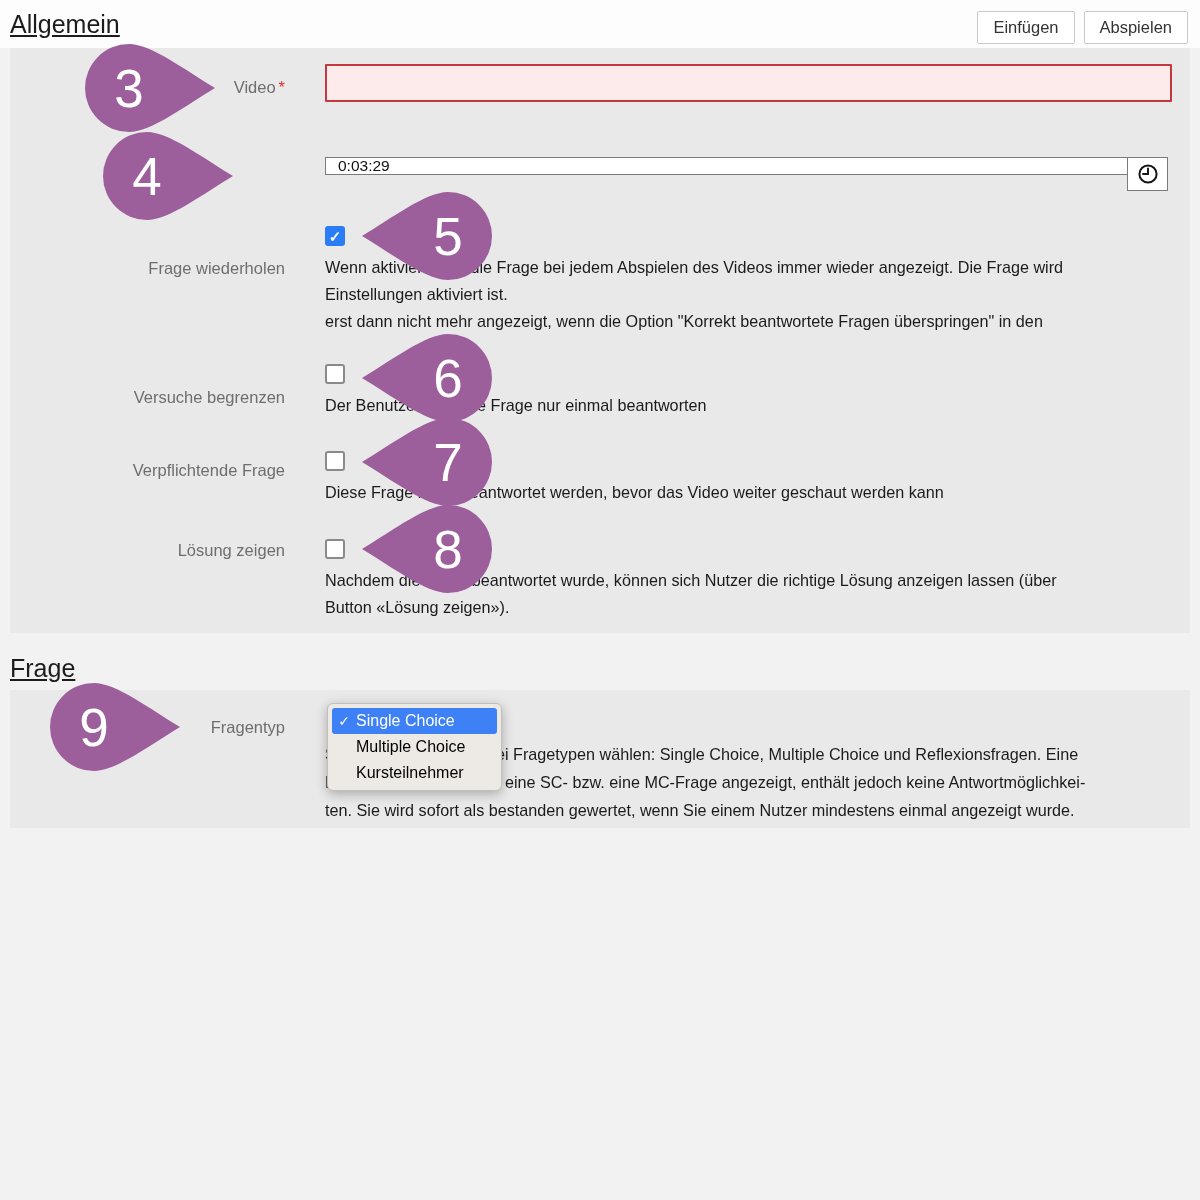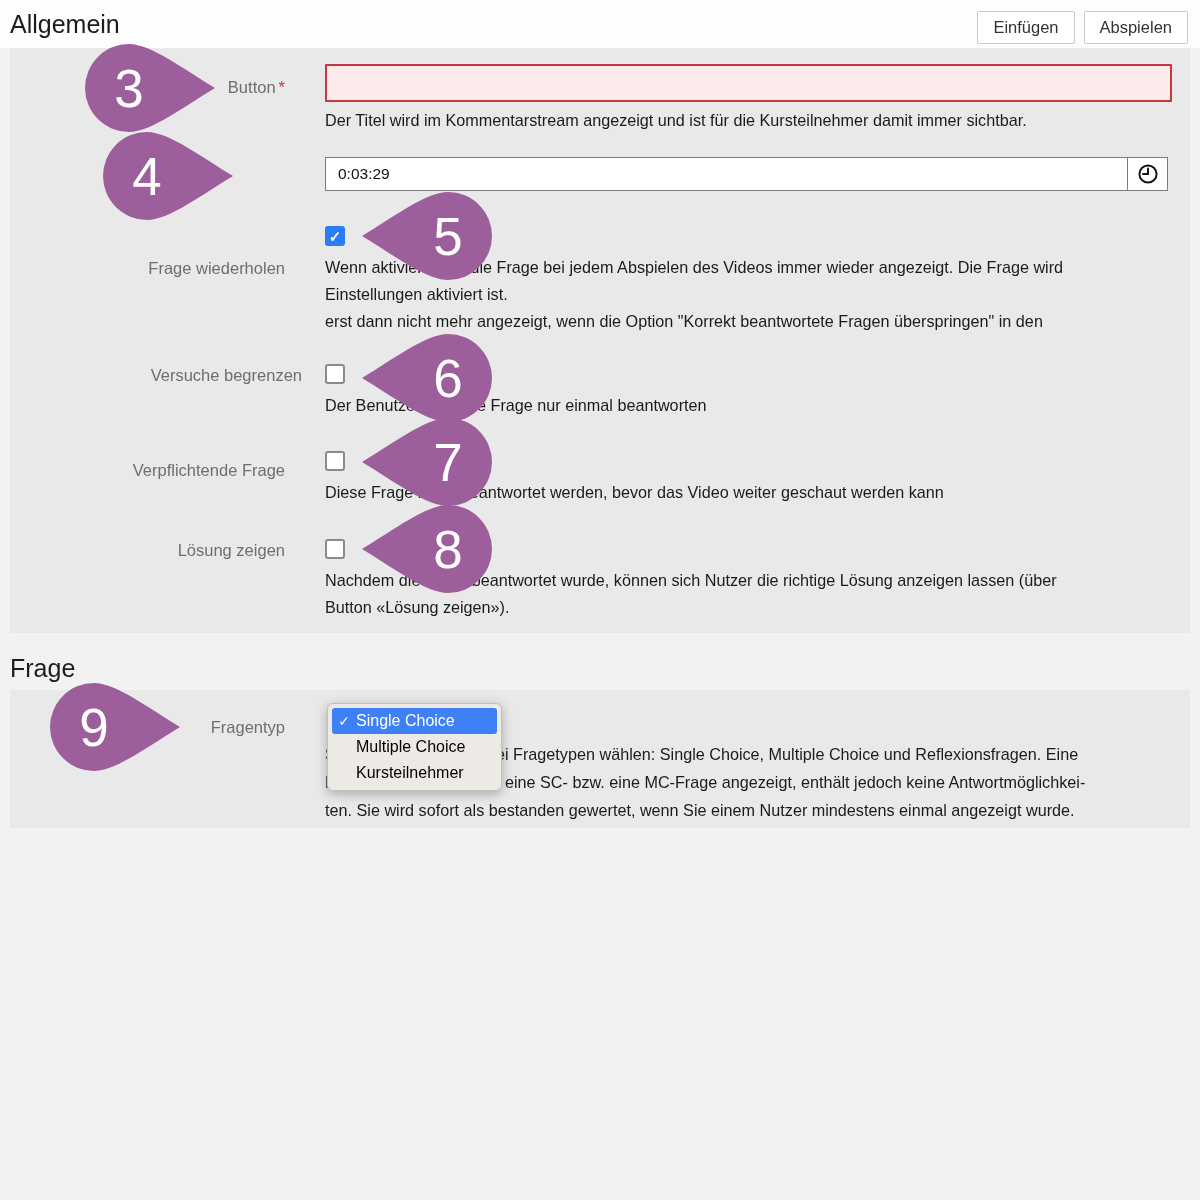--- a/index.html
+++ b/index.html
@@ -7,21 +7,21 @@
   body {
     font-family:"Liberation Sans", sans-serif;
     background:#f2f2f2;
     color:#1a1a1a;
     position:relative;
     overflow:hidden;
   }
   #page { position:absolute; inset:0; }
 
   .header-bar { position:absolute; left:0; top:0; width:1200px; height:48px; background:#fdfdfd; }
-  .page-heading { position:absolute; left:10px; font-size:25px; font-weight:400; color:#1c1c1c; }
+  .page-heading { position:absolute; left:10px; font-size:25px; font-weight:400; color:#1c1c1c;text-decoration:underline; }
   .heading-allgemein { top:10px; }
   .heading-frage { top:654px; }
 
   .toolbar { position:absolute; top:11px; right:12px; display:flex; gap:9px; }
   .btn {
     background:#ffffff; border:1px solid #c9c9c9; border-radius:2px;
     padding:6px 15px; font-size:16.5px; color:#333; font-family:inherit; cursor:pointer;
   }
 
   .panel { position:absolute; left:10px; width:1180px; background:#e9e9e9; }
@@ -45,21 +45,21 @@
   .titel-input {
     position:absolute; left:325px; top:64px; width:847px; height:38px;
     background:#fdeaea; border:2px solid #c4383f; border-radius:1px;
     font-family:inherit; font-size:16px; padding:0 8px; color:#1b1b1b; outline:none;
   }
 
   .zeit-group {
     position:absolute; left:325px; top:157px; width:843px; height:34px; display:flex;
   }
   .zeit-input {
-    flex:1; height:34px; background:#ffffff; border:1px solid #7b7b7b;
+    flex:1; height:18px; background:#ffffff; border:1px solid #7b7b7b;
     font-family:inherit; font-size:15.5px; padding:0 12px; color:#111; outline:none;
   }
   .zeit-addon {
     width:41px; height:34px; margin-left:-1px; background:#ffffff; border:1px solid #7b7b7b;
     display:flex; align-items:center; justify-content:center; cursor:pointer;
   }
 
   .checkbox {
     position:absolute; left:325px; width:20px; height:20px; border-radius:3px;
     display:flex; align-items:center; justify-content:center; cursor:pointer;
@@ -101,24 +101,23 @@
   <div class="page-heading heading-allgemein">Allgemein</div>
 
   <div class="toolbar">
     <button class="btn">Einfügen</button>
     <button class="btn">Abspielen</button>
   </div>
 
   <div class="panel panel-1"></div>
 
   <div class="flabel" style="top:77px;">
-    <span>Button</span><span class="req">*</span>
+    <span>Video</span><span class="req">*</span>
   </div>
   <input class="titel-input" type="text" value="" style="">
-  <div class="help" style="top:107px;">Der Titel wird im Kommentarstream angezeigt und ist für die Kursteilnehmer damit immer sichtbar.</div>
 
   <div class="zeit-group">
     <input class="zeit-input" type="text" value="0:03:29" style="">
     <div class="zeit-addon">
       <svg width="22" height="22" viewBox="0 0 22 22">
         <circle cx="11" cy="11" r="8.6" fill="none" stroke="#151515" stroke-width="2"></circle>
         <line x1="11" y1="11" x2="11" y2="5.4" stroke="#151515" stroke-width="2" stroke-linecap="round"></line>
         <line x1="11" y1="11" x2="6" y2="11" stroke="#151515" stroke-width="2" stroke-linecap="round"></line>
       </svg>
     </div>
@@ -127,21 +126,21 @@
   <div class="flabel" style="top:238px;margin-top:20px;">Frage wiederholen</div>
   <div class="checkbox checked" style="top:226px;">
     <span class="tick">✓</span>
   </div>
   <div class="help" style="top:254px;">
     <div>Wenn aktiviert, wird die Frage bei jedem Abspielen des Videos immer wieder angezeigt. Die Frage wird</div>
     <div>Einstellungen aktiviert ist.</div>
     <div>erst dann nicht mehr angezeigt, wenn die Option "Korrekt beantwortete Fragen überspringen" in den</div>
   </div>
 
-  <div class="flabel" style="top:365px;margin-left:17px;">Versuche begrenzen</div>
+  <div class="flabel" style="top:387px;">Versuche begrenzen</div>
   <div class="checkbox unchecked" style="top:364px;"></div>
   <div class="help" style="top:392px;">Der Benutzer kann die Frage nur einmal beantworten</div>
 
   <div class="flabel" style="top:452px;margin-top:8px;">Verpflichtende Frage</div>
   <div class="checkbox unchecked" style="top:451px;"></div>
   <div class="help" style="top:479px;">Diese Frage muss beantwortet werden, bevor das Video weiter geschaut werden kann</div>
 
   <div class="flabel" style="top:540px;">Lösung zeigen</div>
   <div class="checkbox unchecked" style="top:539px;"></div>
   <div class="help" style="top:567px;">

